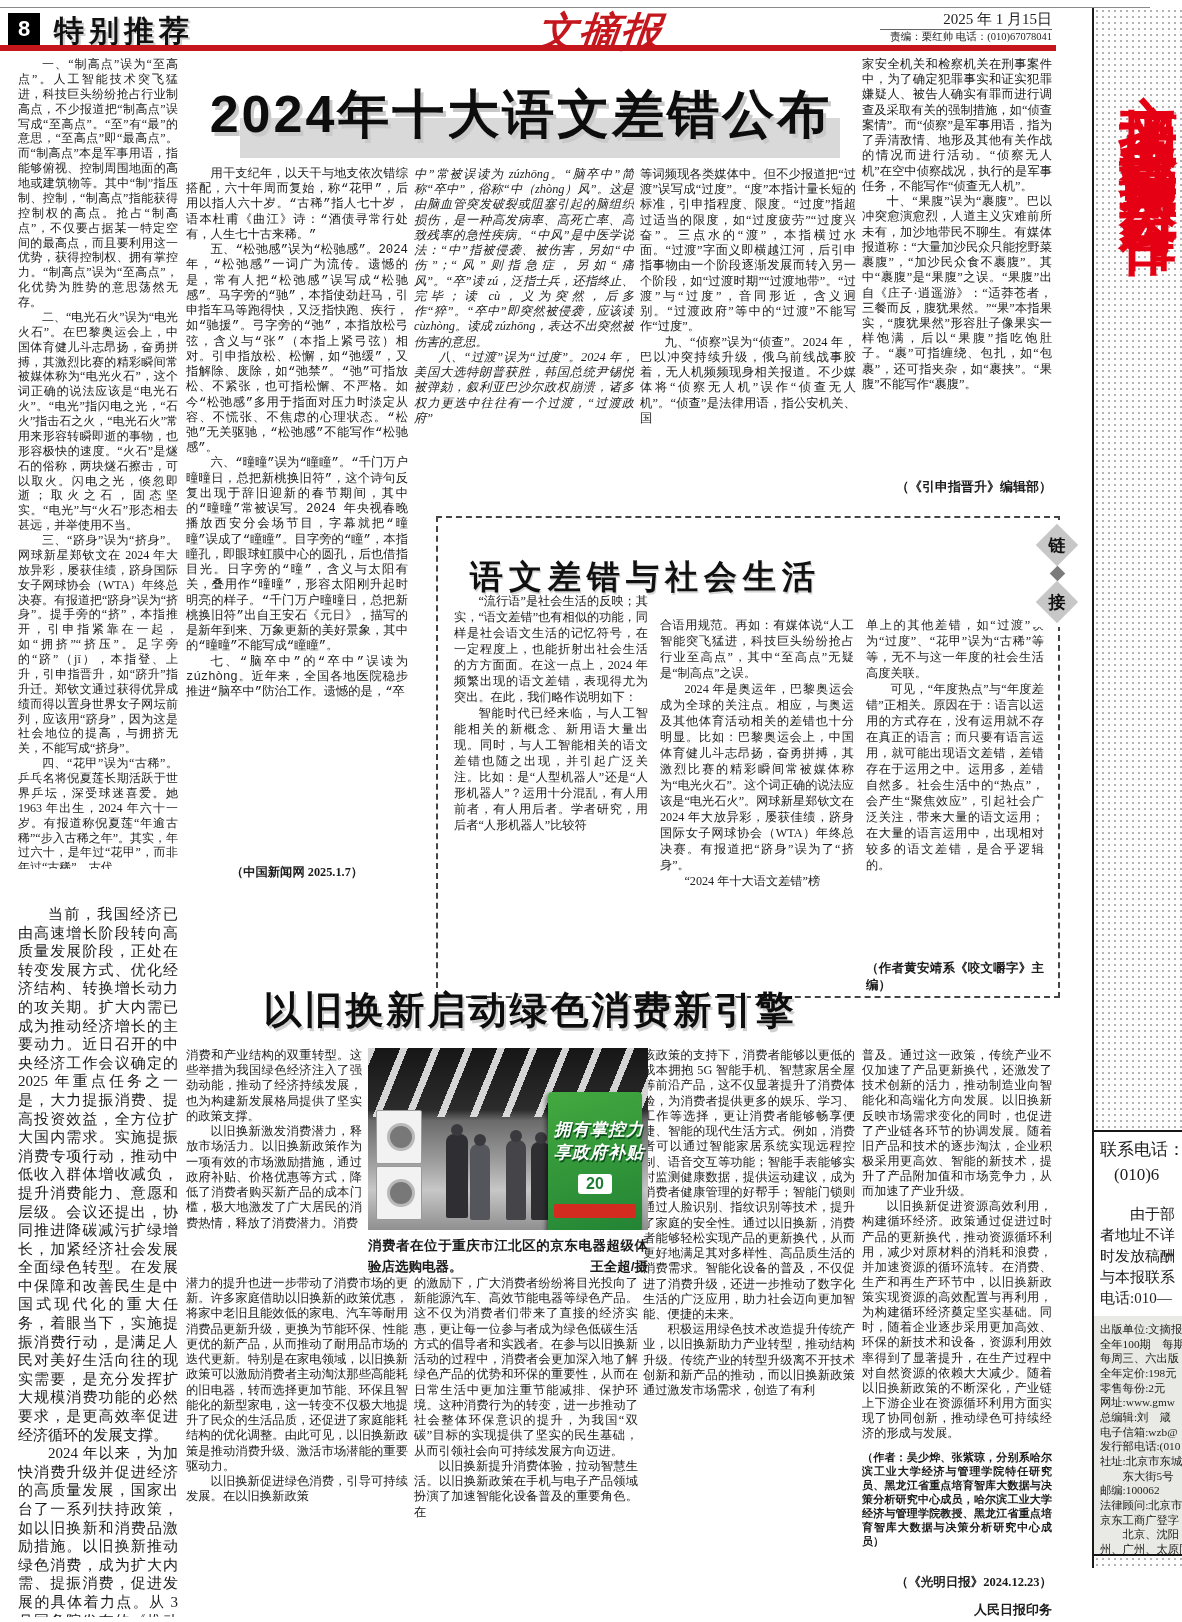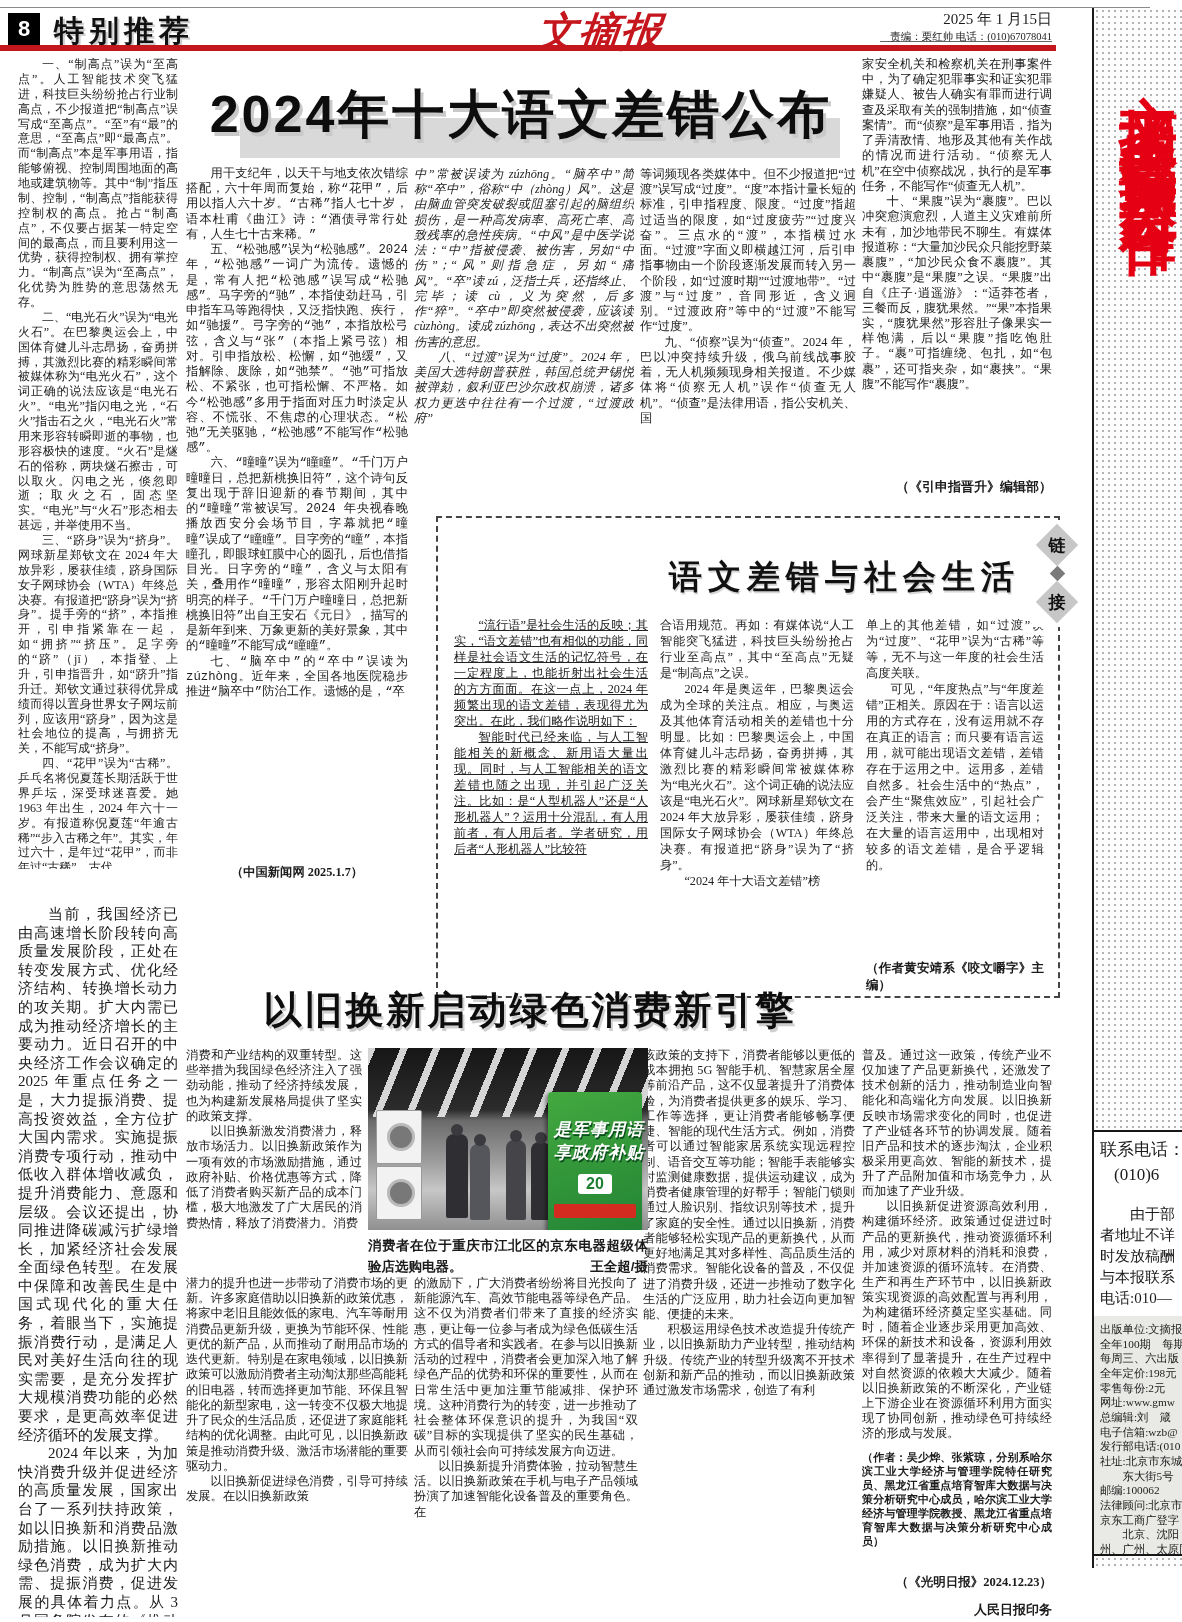--- a/index.html
+++ b/index.html
@@ -7,34 +7,34 @@
        font-family:"Liberation Serif","DejaVu Serif",serif;color:#1b1b1b;}
   .abs{position:absolute;}
   
   .topline{height:1px;background:#8a8a8a;}
   .pagebox{background:#000;color:#fff;font-family:"Liberation Sans",sans-serif;
            font-weight:900;font-size:22px;display:flex;align-items:center;justify-content:center;}
   .section-title{font-family:"Liberation Sans",sans-serif;font-weight:900;font-size:30px;
                  letter-spacing:5px;color:#111;text-shadow:2px 2px 0 #cdcdcd;}
   .masthead{color:#c4161c;font-weight:900;font-size:40px;font-style:italic;
             font-family:"Liberation Serif",serif;transform:skewX(-6deg);letter-spacing:2px;text-align:center;}
-  .date{font-size:15px;text-align:right;border-bottom:1px solid #666;padding-bottom:12px;}
+  .date{font-size:15px;text-align:right;border-bottom:1px solid #666;padding-bottom:0;}
   .editor{font-size:10.5px;text-align:right;color:#222;}
   .redrule{background:#c4161c;}
   
   .c{position:absolute;overflow:hidden;text-align:justify;font-size:12.3px;line-height:1.24;}
   .c p{margin:0;text-indent:2em;}
   .cont p:first-child{text-indent:0;}
   .attr{text-align:right;font-weight:bold;text-indent:0 !important;}
   .attr-sans{font-family:"Liberation Sans",sans-serif;font-weight:bold;margin-top:12px;}
   
   .h-top{font-family:"Liberation Sans","DejaVu Sans",sans-serif;font-weight:900;font-size:52px;
          letter-spacing:3px;text-align:center;color:#0d0d0d;text-shadow:3px 4px 0 #c9c9c9;z-index:2;}
   .h-band{background:#d9d9d9;z-index:1;}
-  .h-box{font-weight:900;font-size:33px;letter-spacing:6px;text-align:right;color:#111;
+  .h-box{font-weight:900;font-size:33px;letter-spacing:6px;text-align:left;color:#111;
          text-shadow:1px 2px 0 #d6d6d6;}
   .h-bottom{font-weight:900;font-size:38px;letter-spacing:3px;text-align:center;color:#0d0d0d;
             text-shadow:2px 3px 0 #cfcfcf;}
   
   .kbox{border:2px dashed #444;background:#fff;}
   .kbox-c{font-size:12.2px;line-height:1.31;color:#222;}
   .linktab{z-index:3;display:flex;flex-direction:column;align-items:center;background:#fff;padding:4px 2px;}
   .dia{width:30px;height:30px;background:#c7c7c7;transform:rotate(45deg);
        display:flex;align-items:center;justify-content:center;margin:6px 0;}
   .dia span{transform:rotate(-45deg);font-weight:900;font-size:17px;color:#111;
@@ -110,21 +110,21 @@
     <p>九、“侦察”误为“侦查”。2024 年，巴以冲突持续升级，俄乌前线战事胶着，无人机频频现身相关报道。不少媒体将“侦察无人机”误作“侦查无人机”。“侦查”是法律用语，指公安机关、国</p>
   </div>
 <div class="c cont" style="left:862px;top:57px;width:190px;height:418px;">
     <p>家安全机关和检察机关在刑事案件中，为了确定犯罪事实和证实犯罪嫌疑人、被告人确实有罪而进行调查及采取有关的强制措施，如“侦查案情”。而“侦察”是军事用语，指为了弄清敌情、地形及其他有关作战的情况而进行活动。“侦察无人机”在空中侦察战况，执行的是军事任务，不能写作“侦查无人机”。</p>
     <p>十、“果腹”误为“裹腹”。巴以冲突愈演愈烈，人道主义灾难前所未有，加沙地带民不聊生。有媒体报道称：“大量加沙民众只能挖野菜裹腹”，“加沙民众食不裹腹”。其中“裹腹”是“果腹”之误。“果腹”出自《庄子·逍遥游》：“适莽苍者，三餐而反，腹犹果然。”“果”本指果实，“腹犹果然”形容肚子像果实一样饱满，后以“果腹”指吃饱肚子。“裹”可指缠绕、包扎，如“包裹”，还可指夹杂，如“裹挟”。“果腹”不能写作“裹腹”。</p>
   </div>
 <div class="abs attr" style="left:862px;top:478px;width:190px;font-size:13px;">（《引申指晋升》编辑部）</div>
 
 <div class="abs kbox" style="left:436px;top:516px;width:620px;height:478px;"></div>
 <div class="abs h-box" style="left:470px;top:555px;width:550px;">语文差错与社会生活</div>
-<div class="c kbox-c" style="left:454px;top:618px;width:194px;height:326px;text-decoration:underline;">
+<div class="c kbox-c" style="left:454px;top:594px;width:194px;height:326px;">
     <p>“流行语”是社会生活的反映；其实，“语文差错”也有相似的功能，同样是社会语文生活的记忆符号，在一定程度上，也能折射出社会生活的方方面面。在这一点上，2024 年频繁出现的语文差错，表现得尤为突出。在此，我们略作说明如下：</p>
     <p>智能时代已经来临，与人工智能相关的新概念、新用语大量出现。同时，与人工智能相关的语文差错也随之出现，并引起广泛关注。比如：是“人型机器人”还是“人形机器人”？运用十分混乱，有人用前者，有人用后者。学者研究，用后者“人形机器人”比较符</p>
   </div>
 <div class="c kbox-c cont" style="left:660px;top:618px;width:194px;height:326px;">
     <p>合语用规范。再如：有媒体说“人工智能突飞猛进，科技巨头纷纷抢占行业至高点”，其中“至高点”无疑是“制高点”之误。</p>
     <p>2024 年是奥运年，巴黎奥运会成为全球的关注点。相应，与奥运及其他体育活动相关的差错也十分明显。比如：巴黎奥运会上，中国体育健儿斗志昂扬，奋勇拼搏，其激烈比赛的精彩瞬间常被媒体称为“电光火石”。这个词正确的说法应该是“电光石火”。网球新星郑钦文在 2024 年大放异彩，屡获佳绩，跻身国际女子网球协会（WTA）年终总决赛。有报道把“跻身”误为了“挤身”。</p>
     <p>“2024 年十大语文差错”榜</p>
   </div>
 <div class="c kbox-c cont" style="left:866px;top:618px;width:178px;height:326px;">
     <p>单上的其他差错，如“过渡”误为“过度”、“花甲”误为“古稀”等等，无不与这一年度的社会生活高度关联。</p>
@@ -177,21 +177,21 @@
     <div class="ph-door" style="left:10px;top:12px;width:22px;height:22px;"></div>
   </div>
   <div class="ph-shelf" style="left:8px;top:118px;width:44px;height:52px;">
     <div class="ph-door" style="left:10px;top:12px;width:22px;height:22px;"></div>
   </div>
   <div class="person" style="left:78px;top:86px;width:22px;height:84px;"></div>
   <div class="person" style="left:102px;top:96px;width:20px;height:76px;background:#55555c;"></div>
   <div class="person" style="left:138px;top:92px;width:20px;height:80px;background:#444449;"></div>
   <div class="person" style="left:163px;top:94px;width:19px;height:78px;"></div>
   <div class="poster" style="right:6px;top:44px;width:82px;height:132px;">
-    <div class="pl">是军事用语</div>
+    <div class="pl">拥有掌控力</div>
     <div class="pl">享政府补贴</div>
     <span class="chip">20</span>
     <div class="bar"></div>
   </div>
 </div>
 <div class="abs caption" style="left:368px;top:1236px;width:280px;height:38px;overflow:hidden;">
   <span>消费者在位于重庆市江北区的京东电器超级体验店选购电器。</span>
   <span class="credit">王全超/摄</span>
 </div>
 

